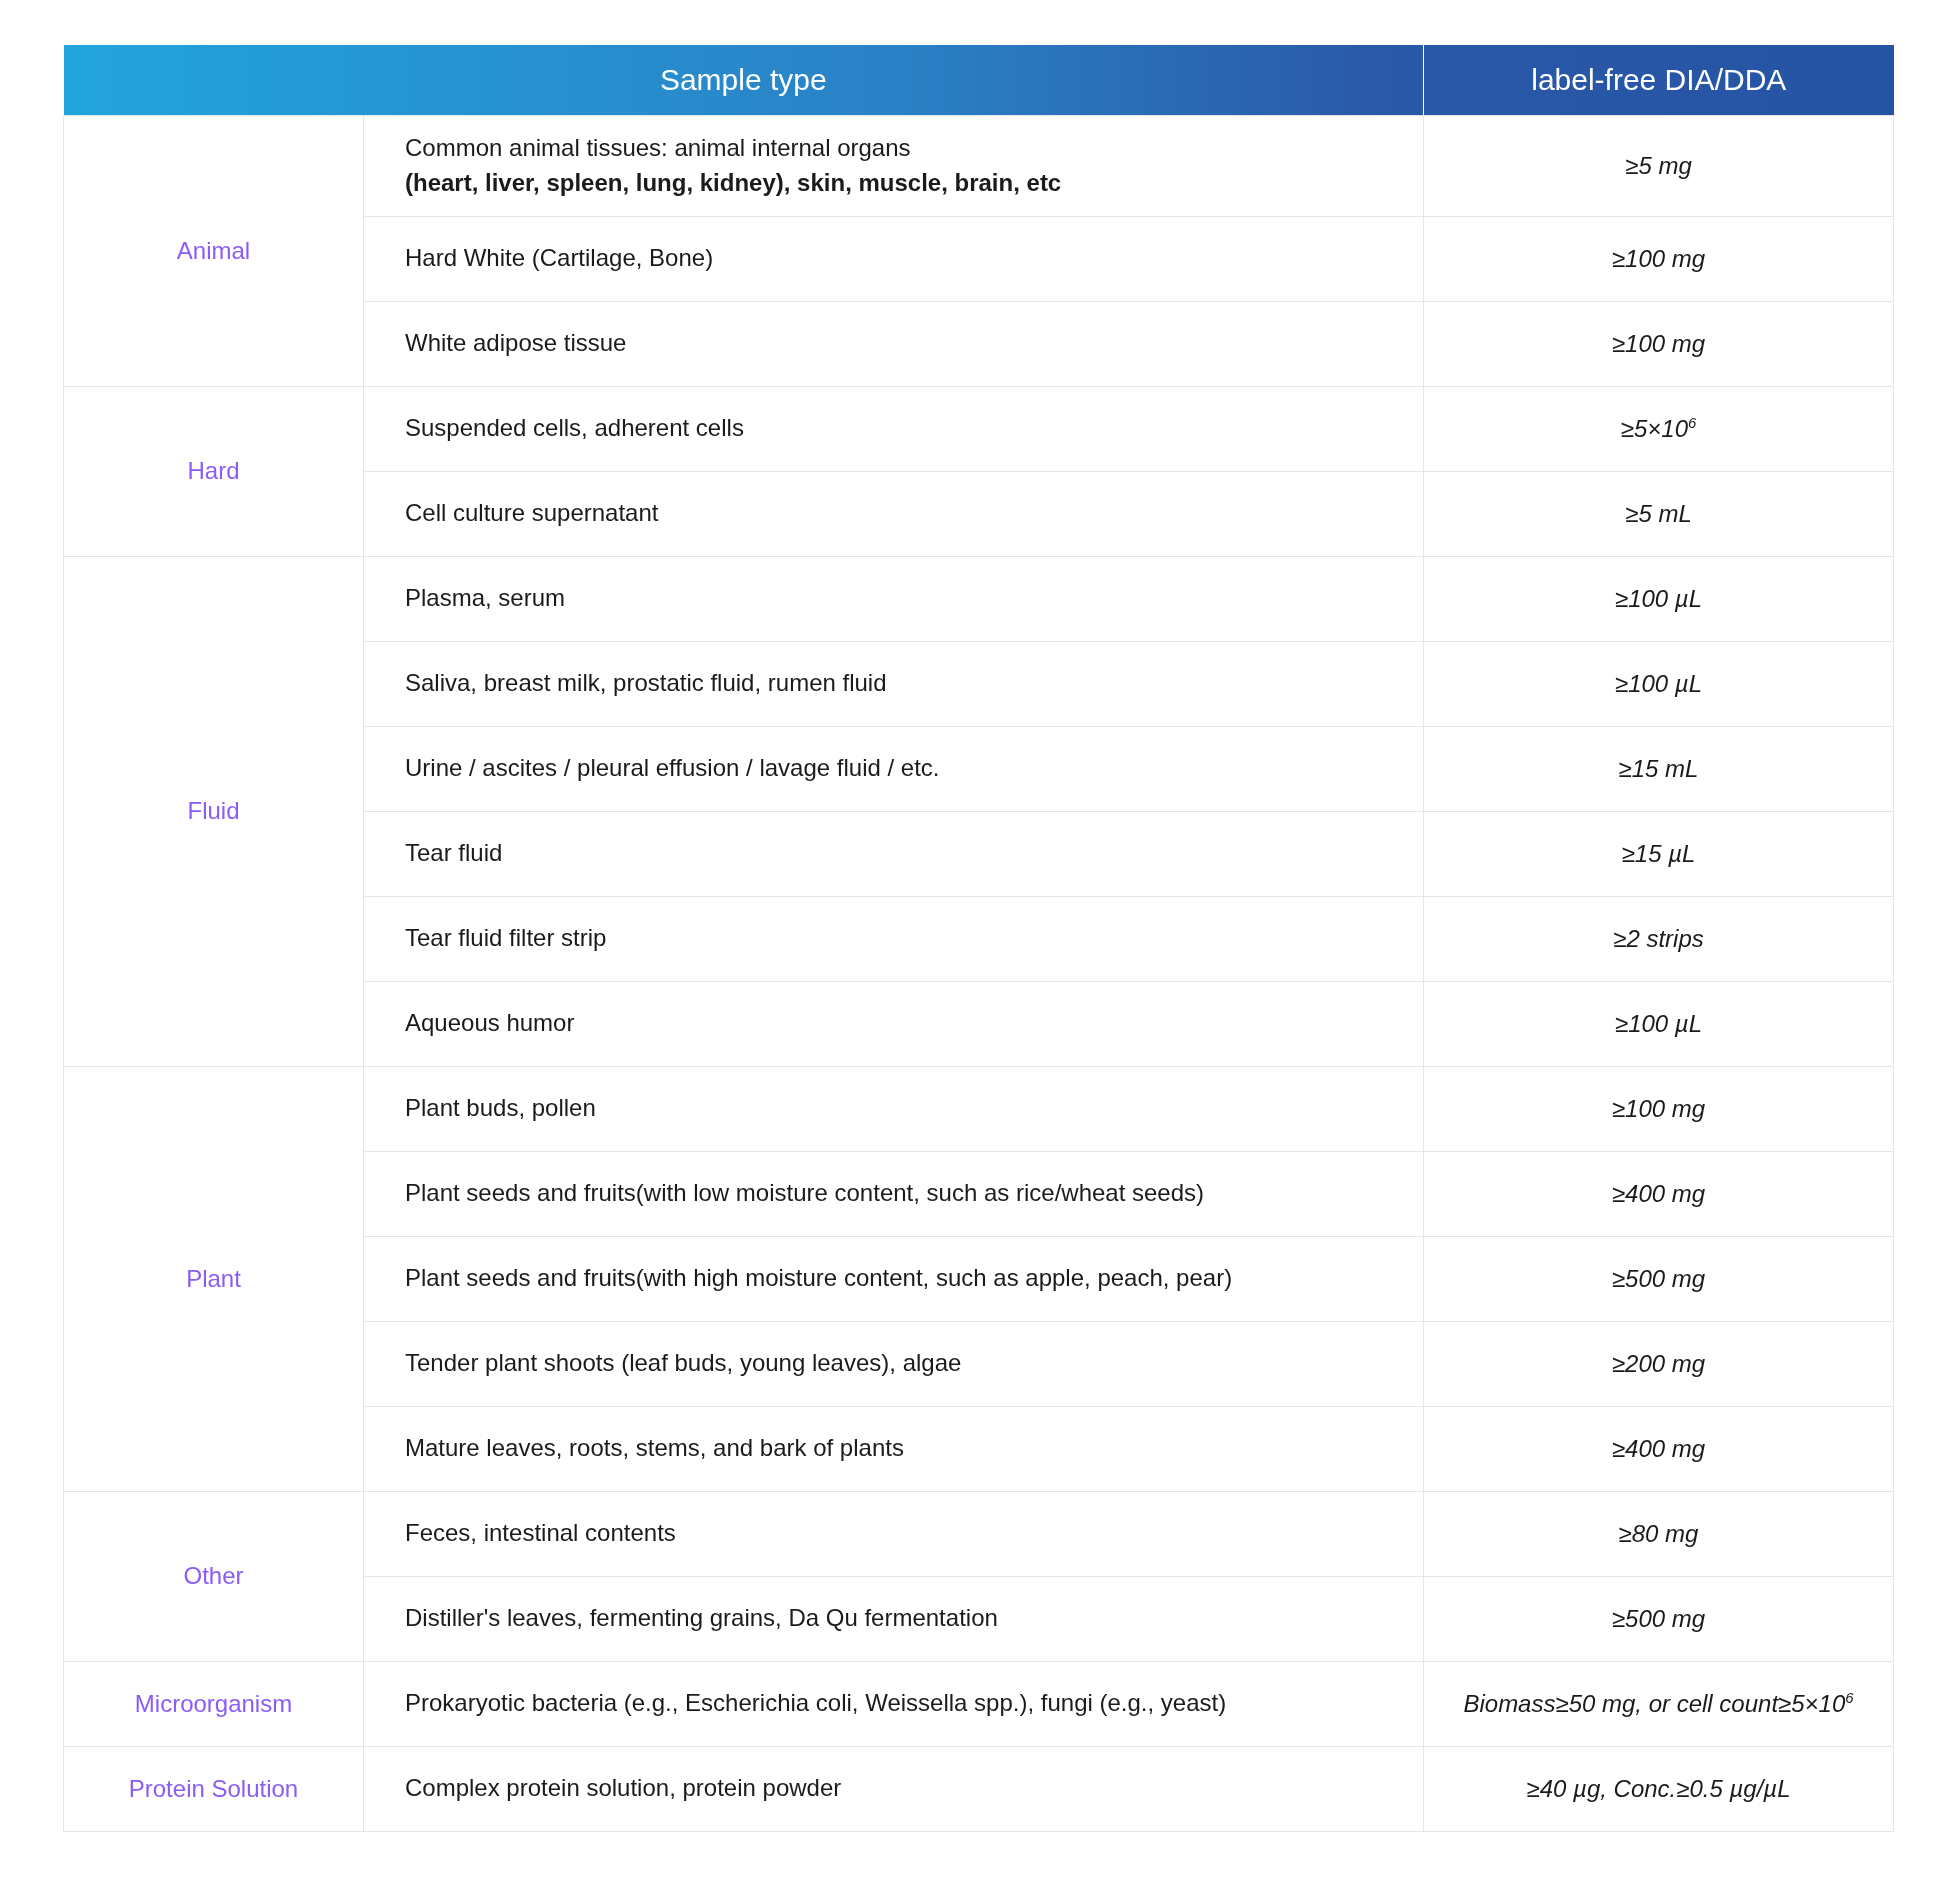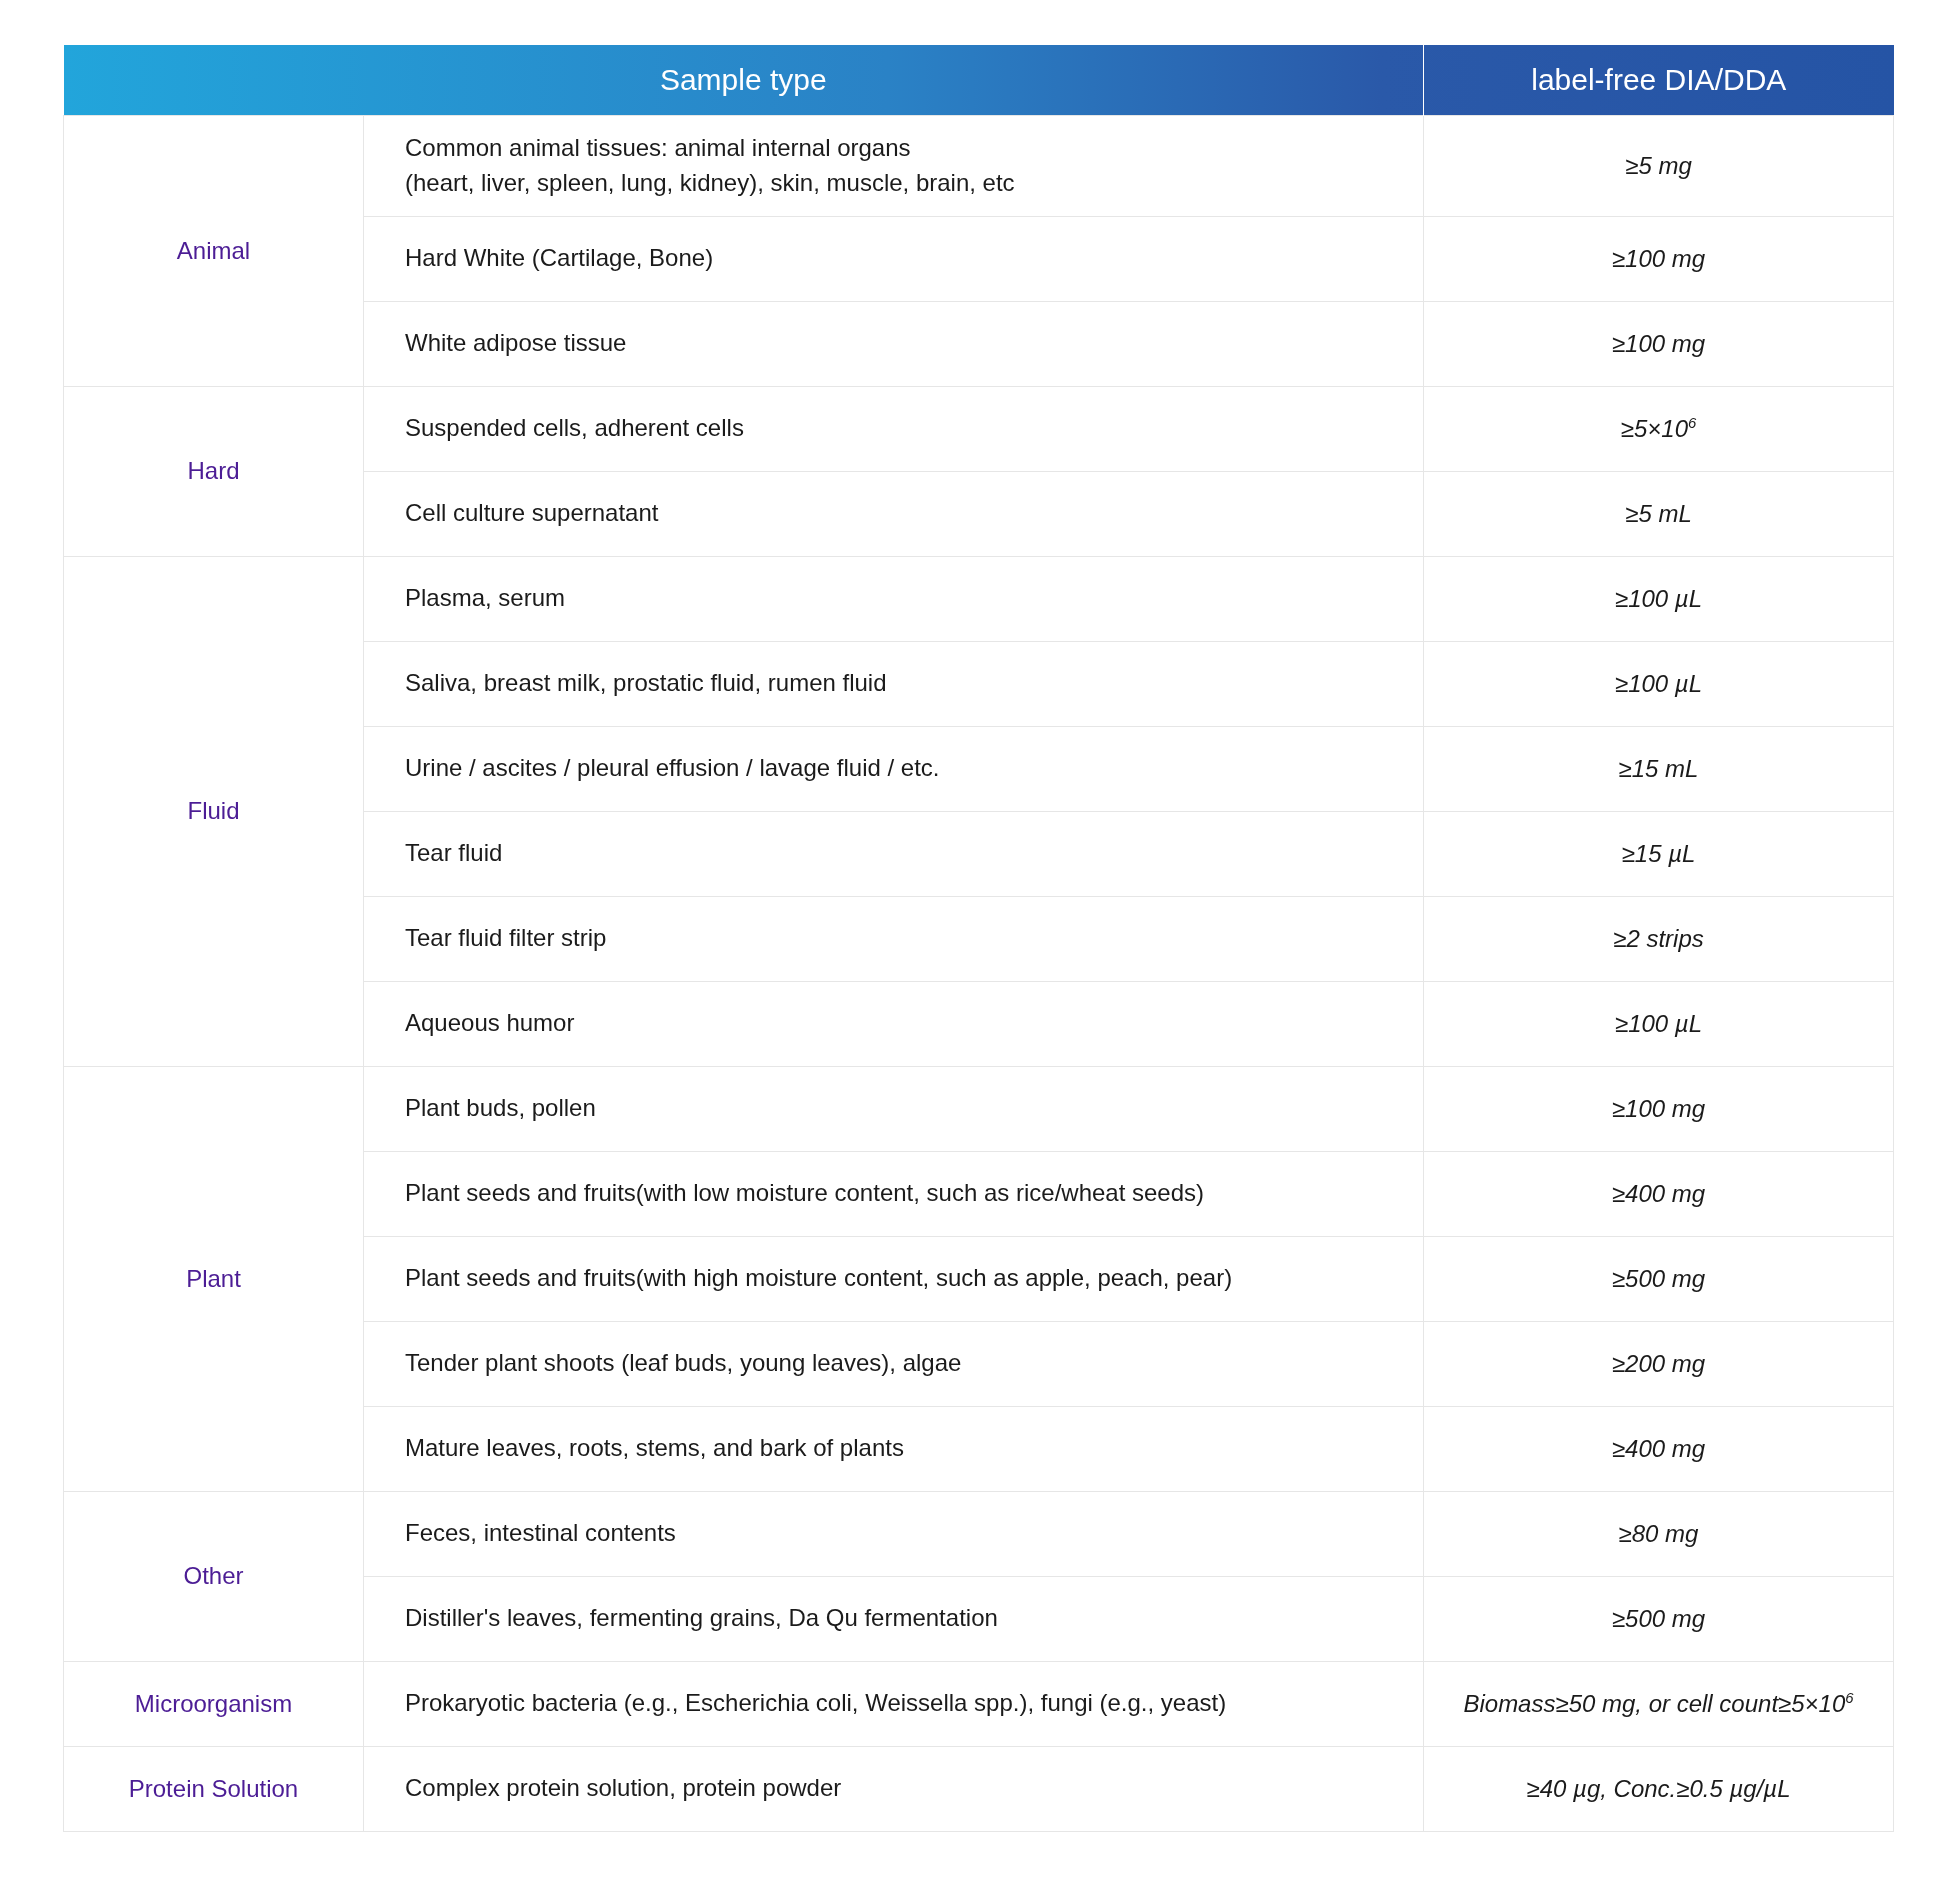--- a/index.html
+++ b/index.html
@@ -60,21 +60,21 @@
     font-size: 24px;
     color: #1b1b1b;
     font-weight: 400;
     background: #ffffff;
     padding: 0;
     vertical-align: middle;
   }
   td.cat {
     text-align: center;
     height: 52px;
-    color: #4c1d95;
+    color: #8b5cf6;
   }
   td.samp {
     text-align: left;
     padding-left: 41px;
     padding-right: 19px;
     line-height: 1.45;
   }
   td.val {
     text-align: center;
     padding-left: 9.4px;
@@ -85,21 +85,21 @@
     padding-top: 4px;
     padding-bottom: 4.7px;
   }
   .row-tall   { height: 91px; }
   .row-normal { height: 84px; }
   sup {
     font-size: 0.62em;
     vertical-align: super;
     line-height: 0;
   }
-  .line2 { display: block; }
+  .line2 { display: block; font-weight: bold; }
 </style>
 </head>
 <body>
 
 <div class="page">
   <div class="table-wrap">
     <table class="spec">
       <colgroup>
         <col class="c-cat">
         <col class="c-samp">

